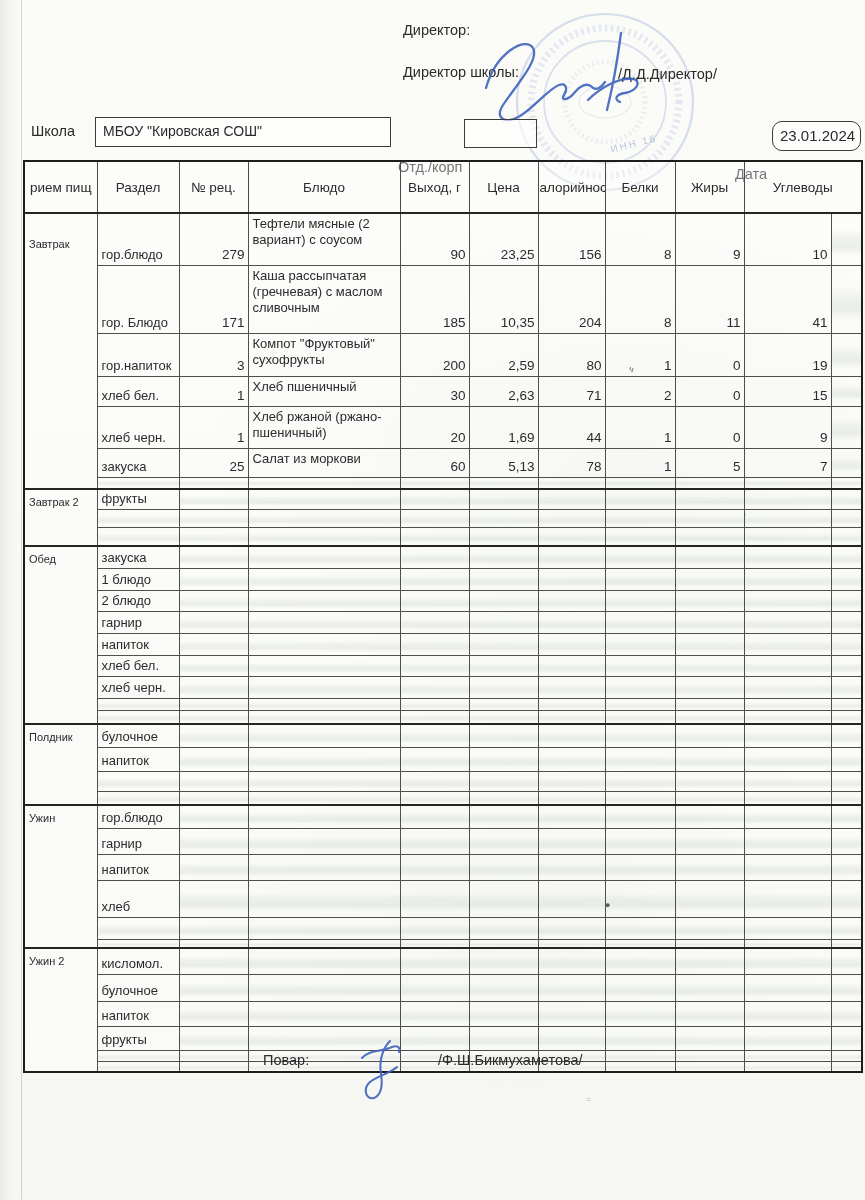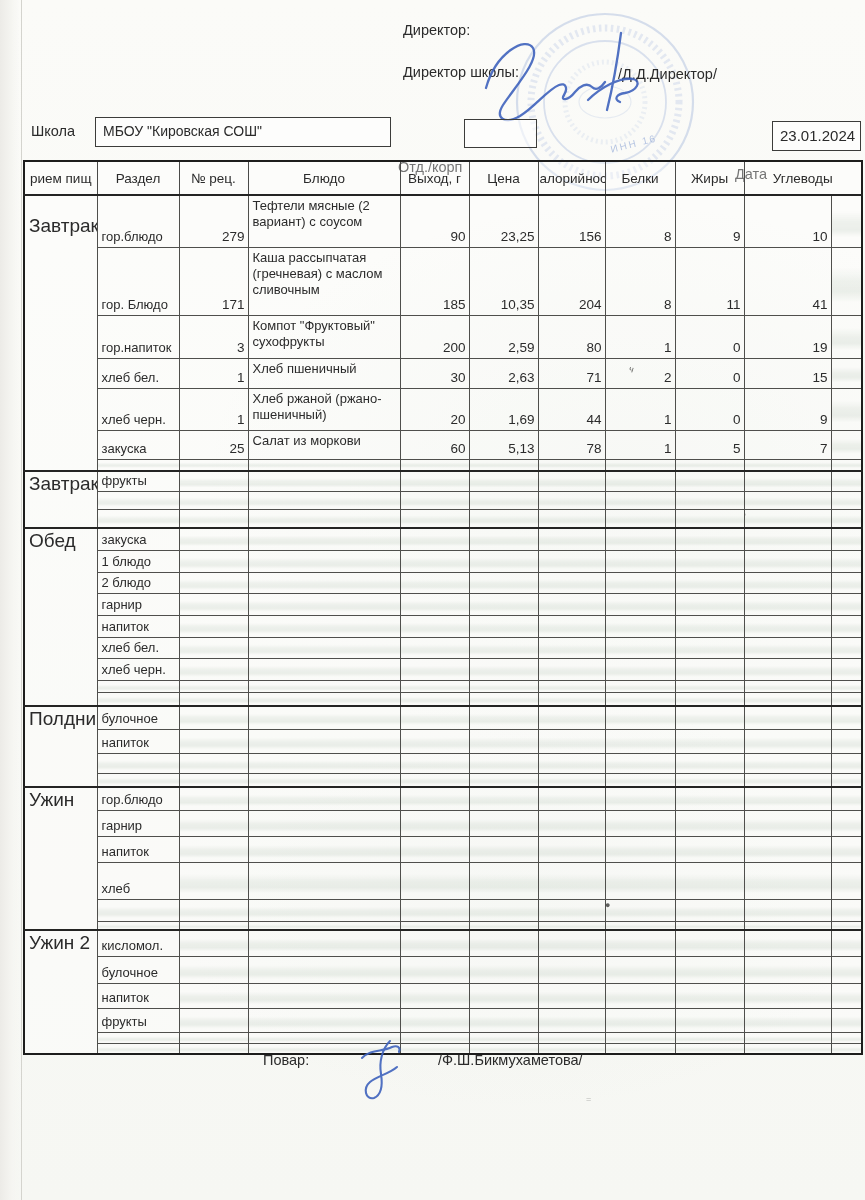--- a/index.html
+++ b/index.html
@@ -26,28 +26,28 @@
     position:absolute;left:23px;top:160px;width:838px;
     border-collapse:collapse;table-layout:fixed;
     border:2.6px solid #1d1d1c;background:rgba(255,255,255,0.35);
   }
   col.c0{width:73px}col.c1{width:82px}col.c2{width:69px}col.c3{width:152px}
   col.c4{width:69px}col.c5{width:69px}col.c6{width:67px}col.c7{width:70px}
   col.c8{width:69px}col.c9{width:87px}col.c10{width:31px}
   .menu th{
     height:26px;font-weight:normal;font-size:13.5px;text-align:center;
     border:1px solid #4a4a48;border-bottom:2px solid #242423;
-    padding:3px 1px;overflow:hidden;white-space:nowrap;
+    padding:12px 1px;overflow:hidden;white-space:nowrap;
   }
   .menu td{
     border:1px solid #4f4f4c;font-size:13px;vertical-align:bottom;
     padding:1px 4px 2px 4px;overflow:hidden;line-height:16px;
   }
   .menu tr.section-start td{border-top:2px solid #242423;}
-  .menu td.meal{vertical-align:top;font-size:19px;padding-top:4px;white-space:nowrap;}
+  .menu td.meal{vertical-align:top;font-size:11px;padding-top:4px;white-space:nowrap;}
   .menu tr.sec-0 td.meal{padding-top:22px;}
   .menu td.razdel{text-align:left;white-space:nowrap;}
   .menu td.rec,.menu td.num{text-align:right;padding-right:3px;font-size:13.5px;}
   .menu td.dish{text-align:left;vertical-align:top;padding-top:2px;}
   .menu td.blank{
     background:linear-gradient(180deg, rgba(0,0,0,0) 30%, rgba(120,148,122,0.10) 50%,
                rgba(120,148,122,0.13) 66%, rgba(0,0,0,0) 82%);
   }
 
   
@@ -90,21 +90,21 @@
 
 <div class="lbl" style="left:31px;top:123px;">Школа</div>
 <div class="box" style="left:95px;top:117px;width:294px;height:28px;">
   <div class="val">МБОУ "Кировская СОШ"</div>
 </div>
 <div class="lbl" style="left:398px;top:123px;margin-top:36px;">Отд./корп</div>
 <div class="box" style="left:464px;top:119px;width:71px;height:27px;">
   <div class="val"></div>
 </div>
 <div class="lbl" style="left:735px;top:126px;margin-top:40px;">Дата</div>
-<div class="box right" style="left:772px;top:121px;width:87px;height:28px;">
+<div class="box right" style="left:772px;top:121px;width:87px;height:28px;border-radius:10px;">
   <div class="val">23.01.2024</div>
 </div>
 
 <table class="menu">
   <colgroup>
     <col class="c0">
       <col class="c1">
       <col class="c2">
       <col class="c3">
       <col class="c4">

